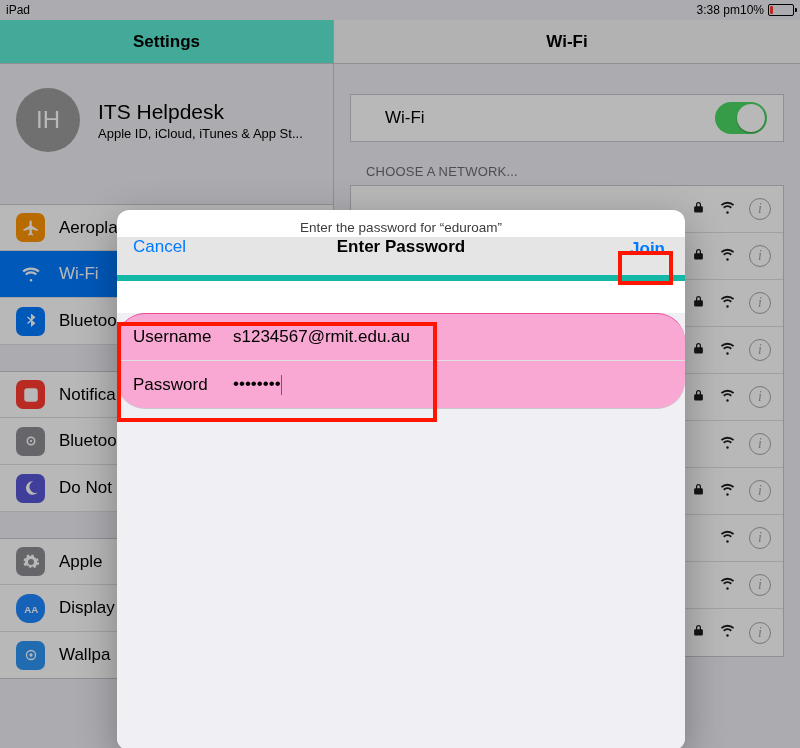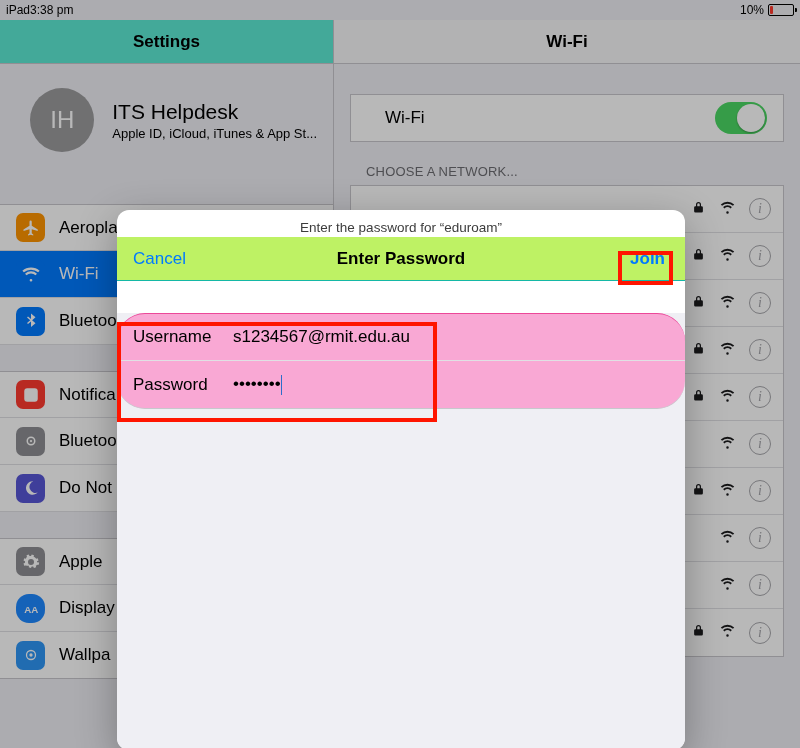--- a/index.html
+++ b/index.html
@@ -2,36 +2,36 @@
 <html><head>
 <meta charset="utf-8">
 <style>
   * { box-sizing: border-box; margin: 0; padding: 0; }
   html, body { width: 800px; height: 748px; overflow: hidden; font-family: -apple-system, "Helvetica Neue", Arial, sans-serif; }
   body { background: #efeff4; position: relative; }
 
   
   .statusbar { height: 20px; display:flex; align-items:center; font-size:12px; padding:0 6px; }
   .statusbar .left { flex:0 0 auto; }
-  .statusbar .center { flex:1; text-align:left; }
+  .statusbar .center { flex:1; text-align:right; }
   .statusbar .right { flex:0 0 auto; display:flex; align-items:center; gap:4px; }
   .battery-outline { position:relative; width:26px; height:12px; border:1px solid #000; border-radius:2px; }
   .battery-outline::after { content:""; position:absolute; right:-4px; top:3px; width:2px; height:4px; background:#000; border-radius:0 1px 1px 0; }
   .battery-fill { position:absolute; left:1px; top:1px; bottom:1px; width:3px; background:#ff3b30; border-radius:1px; }
 
   
   .columns { display:flex; height: 728px; }
   .left-pane { width: 334px; border-right:1px solid #c8c7cc; display:flex; flex-direction:column; }
   .right-pane { flex:1; display:flex; flex-direction:column; background:#efeff4; }
 
   .pane-header { height:44px; display:flex; align-items:center; justify-content:center; font-size:17px; font-weight:600; background:#5eead4; border-bottom:1px solid #c8c7cc; }
   .right-pane .pane-header { background:#f7f7f8; }
 
   
-  .appleid-cell { display:flex; align-items:center; gap:18px; padding:24px 16px 26px 16px;justify-content:flex-end; }
+  .appleid-cell { display:flex; align-items:center; gap:18px; padding:24px 16px 26px 16px; }
   .avatar { width:64px; height:64px; border-radius:50%; background:#9b9b9d; color:#ffffff; display:flex; align-items:center; justify-content:center; font-size:24px; font-weight:400; }
   .appleid-text .title { font-size:21px; }
   .appleid-text .subtitle { font-size:13px; color:#000; margin-top:2px; }
   .gap { height:26px; }
 
   
   .row { height:47px; display:flex; align-items:center; gap:14px; padding:0 16px; background:#fff; border-bottom:1px solid #e0e0e4; font-size:17px; }
   .row:last-child { border-bottom:1px solid #c8c7cc; }
   .group-top { border-top:1px solid #c8c7cc; }
   .row.active { background:#007aff; color:#fff; }
@@ -60,21 +60,21 @@
   .lock svg, .wifi-ind svg { width:15px; height:15px; }
   .info-circle { width:22px; height:22px; border:1.4px solid #a6a6ab; border-radius:50%; display:flex; align-items:center; justify-content:center; color:#a6a6ab; font-size:14px; font-style:italic; font-family: Georgia, serif; }
   .spacer28 { width:15px; }
 
   
   .dimmer { position:absolute; inset:0; background:rgba(0,0,0,0.28); }
 
   
   .modal { position:absolute; left:117px; top:210px; width:568px; height:540px; background:#fff; border-radius:12px; overflow:hidden; box-shadow:0 12px 40px rgba(0,0,0,0.3); }
   .modal .over { text-align:center; font-size:13.5px; color:#3c3c3c; padding-top:10px; }
-  .modal .navbar { height:44px; display:flex; align-items:center; padding:0 16px; border-bottom:1px solid #14b8a6; background:#bef264; margin-top:2px; }
+  .modal .navbar { height:44px; display:flex; align-items:flex-start; padding:0 16px; border-bottom:6px solid #14b8a6; background:#e5e5e5; margin-top:2px; }
   .modal .nav-left  { flex:1; color:#007aff; font-size:17px; text-align:left; }
   .modal .nav-title { flex:1; font-size:17px; font-weight:600; text-align:center; }
   .modal .nav-right { flex:1; text-align:right; }
   .join-btn { color:#007aff; font-size:17px; font-weight:600; display:inline-block; padding:2px 4px; }
   .modal-body { background:#efeff4; height:100%; }
   .field-group { margin-top:32px; background:#f9a8d4; border-top:1px solid #ec4899; border-bottom:1px solid #c8c7cc;border-radius:28px; }
   .field-row { height:47px; display:flex; align-items:center; padding:0 16px; border-bottom:1px solid #e0e0e4; font-size:17px; }
   .field-row:last-child { border-bottom:none; }
   .field-row .flabel { width:100px; }
   .field-row .fvalue { flex:1; border:none; outline:none; font-size:17px; background:transparent; }

